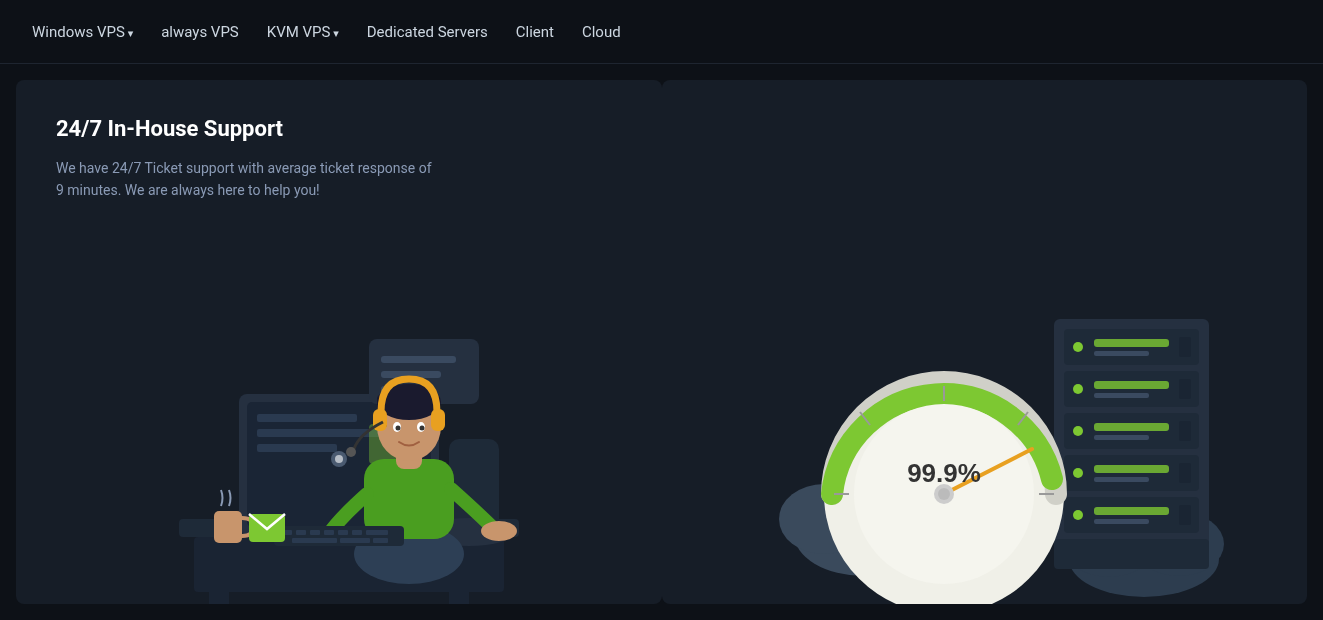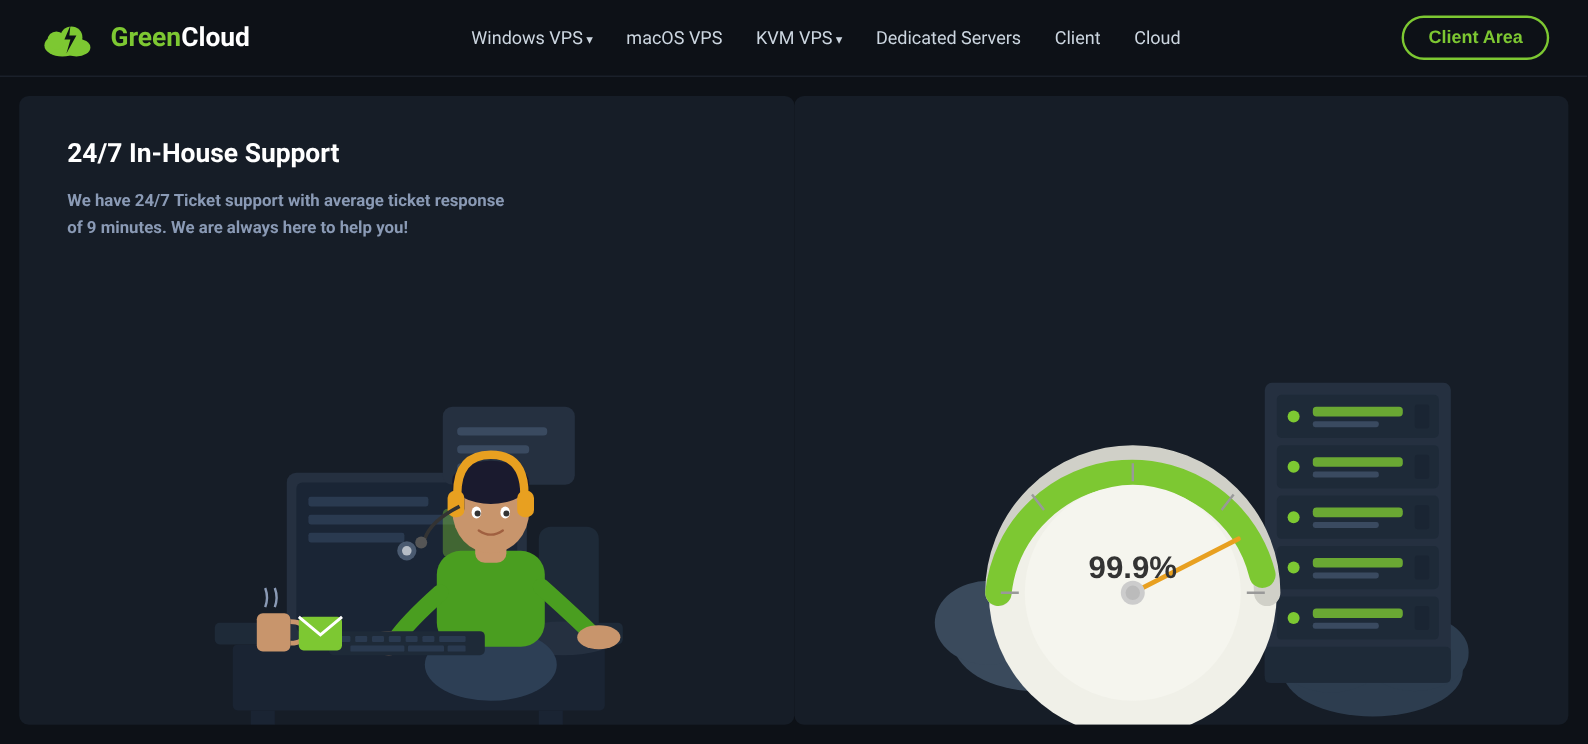--- a/index.html
+++ b/index.html
@@ -84,21 +84,20 @@
       font-size: 22px;
       font-weight: 700;
       color: #fff;
       margin-bottom: 16px;
     }
     .card-desc {
       font-size: 14px;
       color: #8a9ab5;
       line-height: 1.6;
       max-width: 380px;
-      font-weight: bold;
     }
     .card-desc a {
       color: #4da6ff;
       text-decoration: none;
     }
 
     
     .support-illustration {
       position: absolute;
       bottom: 0;
@@ -115,45 +114,30 @@
       left: 50%;
       transform: translateX(-50%);
       width: 480px;
       height: 340px;
     }
   </style>
 </head>
 <body>
 
 <nav>
-  <div class="logo">
-    <svg class="logo-icon" viewBox="0 0 60 42" fill="none" xmlns="http://www.w3.org/2000/svg">
-
-      <ellipse cx="24" cy="28" rx="18" ry="11" fill="#7dc832"></ellipse>
-      <ellipse cx="38" cy="30" rx="14" ry="9" fill="#7dc832"></ellipse>
-      <circle cx="18" cy="23" r="9" fill="#7dc832"></circle>
-      <circle cx="33" cy="20" r="11" fill="#7dc832"></circle>
-
-      <polygon points="32,8 26,22 32,22 28,36 38,18 31,18" fill="#0d1117"></polygon>
-    </svg>
-    <span class="logo-text">
-      <span>Green</span><span style="color:#fff">Cloud</span>
-    </span>
-  </div>
 
   <ul class="nav-links">
     <li><a href="#" class="has-arrow">Windows VPS</a></li>
-    <li><a href="#">macOS VPS</a></li>
+    <li><a href="#">always VPS</a></li>
     <li><a href="#" class="has-arrow">KVM VPS</a></li>
     <li><a href="#">Dedicated Servers</a></li>
     <li><a href="#">Client</a></li>
     <li><a href="#">Cloud</a></li>
   </ul>
 
-  <button class="client-area-btn">Client Area</button>
 </nav>
 
 <div class="content">
 
   <div class="card">
     <h2 class="card-title">24/7 In-House Support</h2>
     <p class="card-desc">We have 24/7 Ticket support with average ticket response of 9 minutes. We are always here to help you!</p>
 
     <svg class="support-illustration" viewBox="0 0 480 340" xmlns="http://www.w3.org/2000/svg">
 

